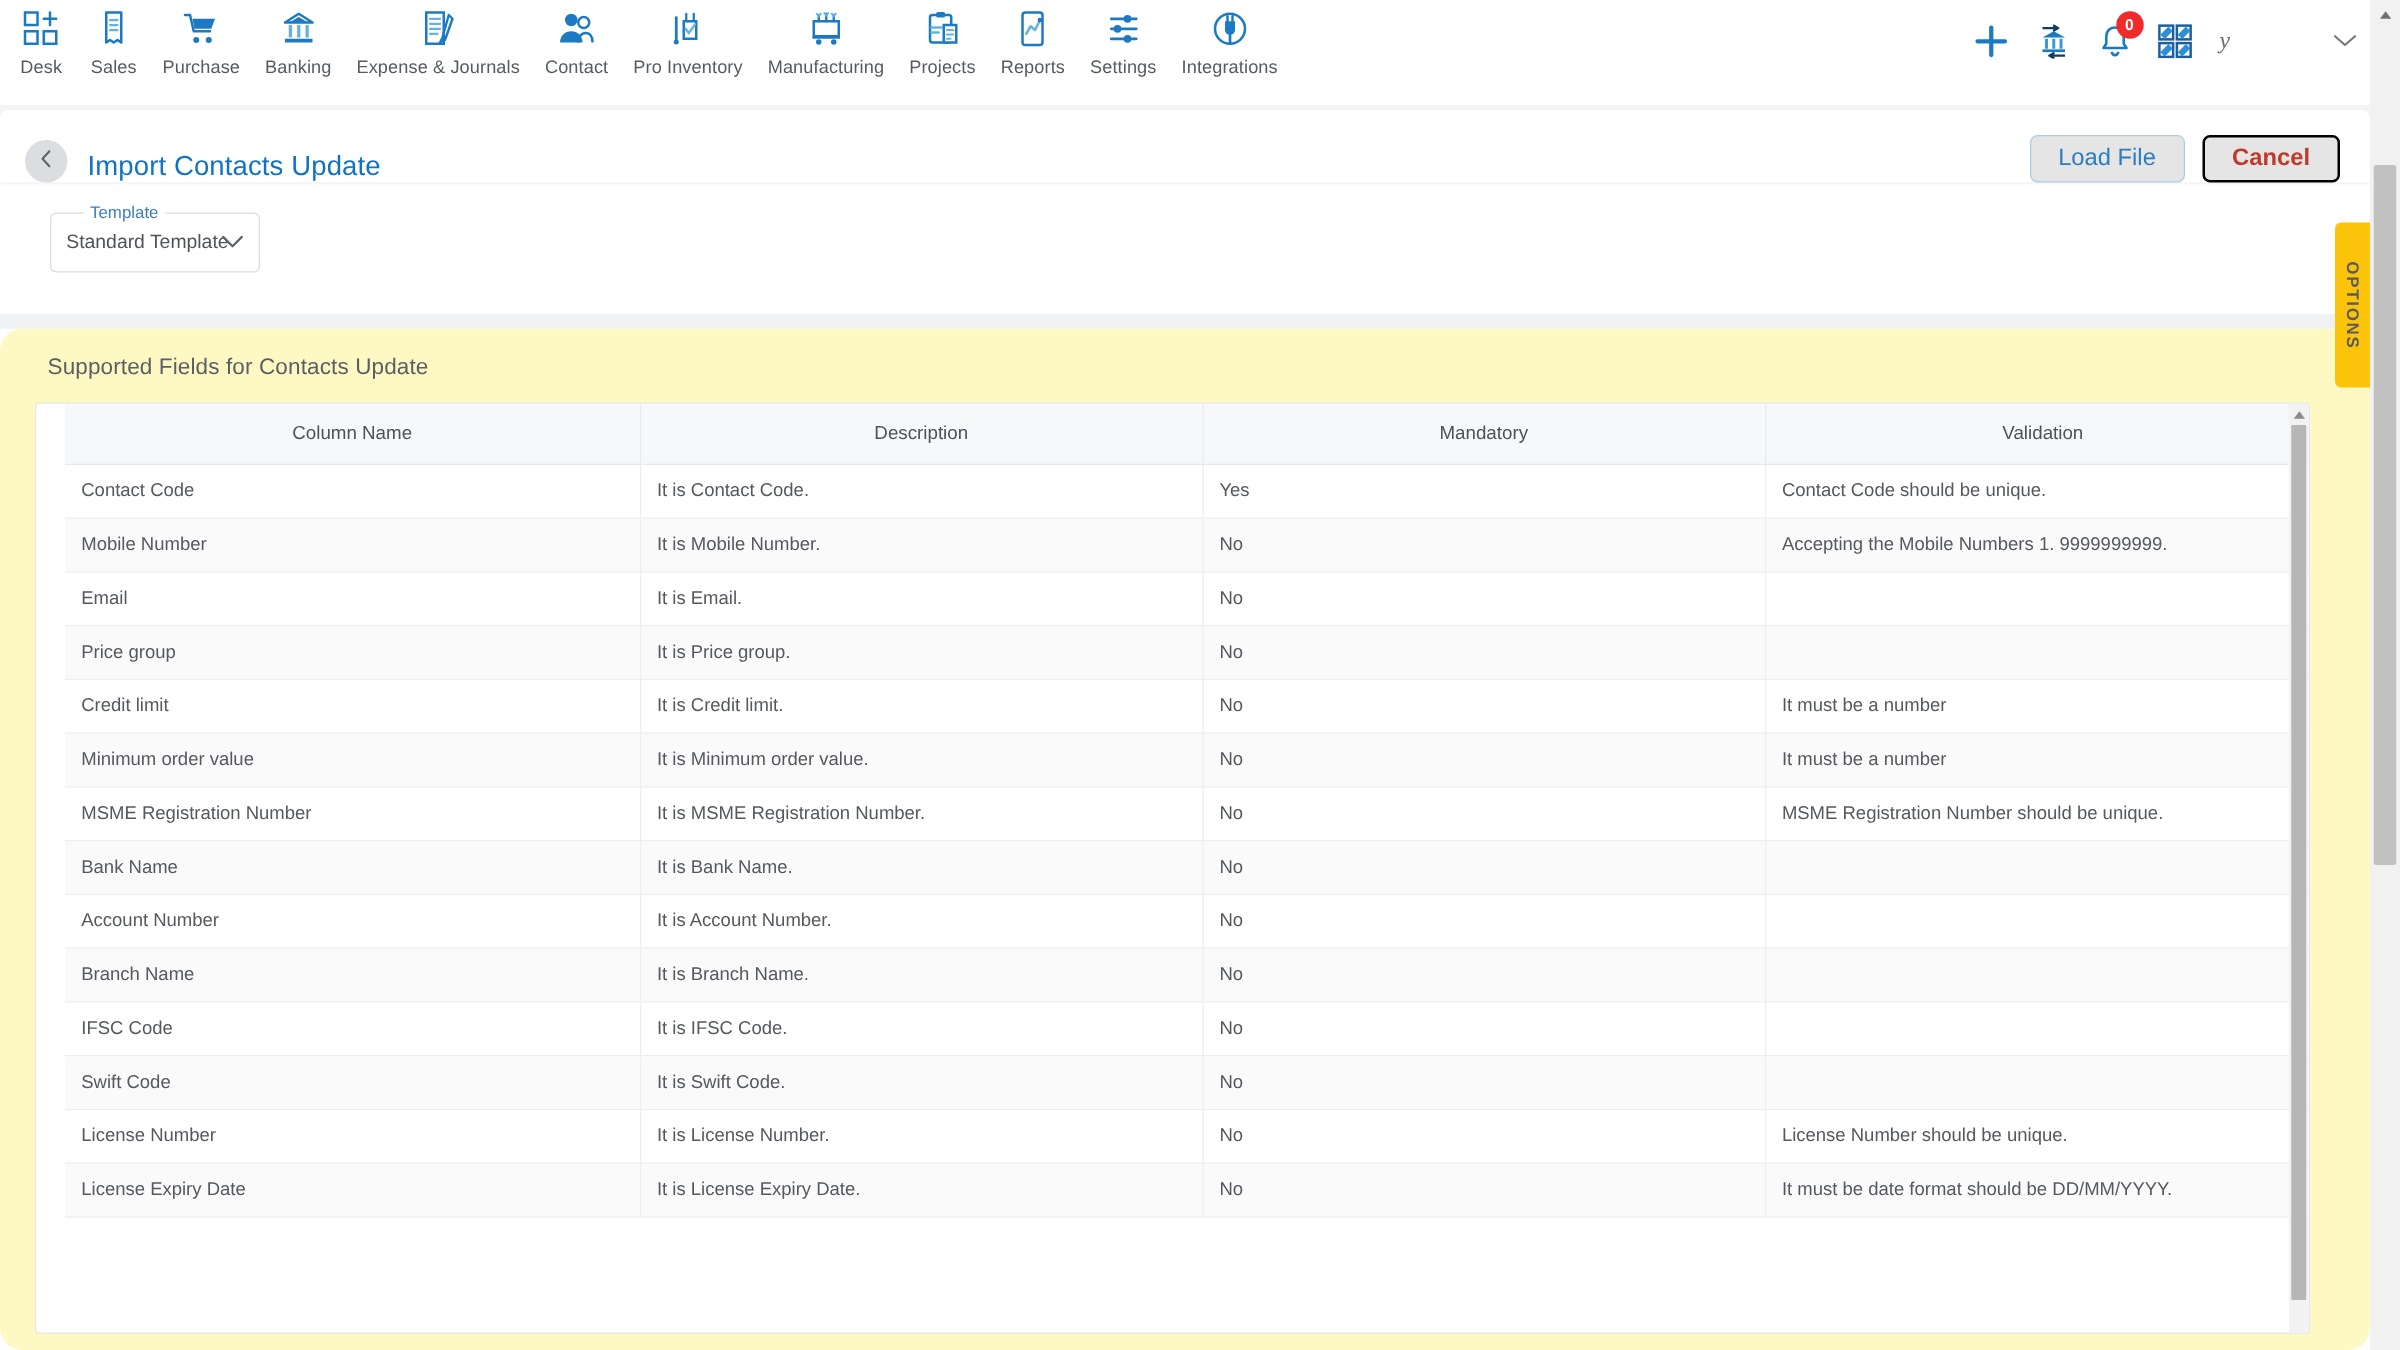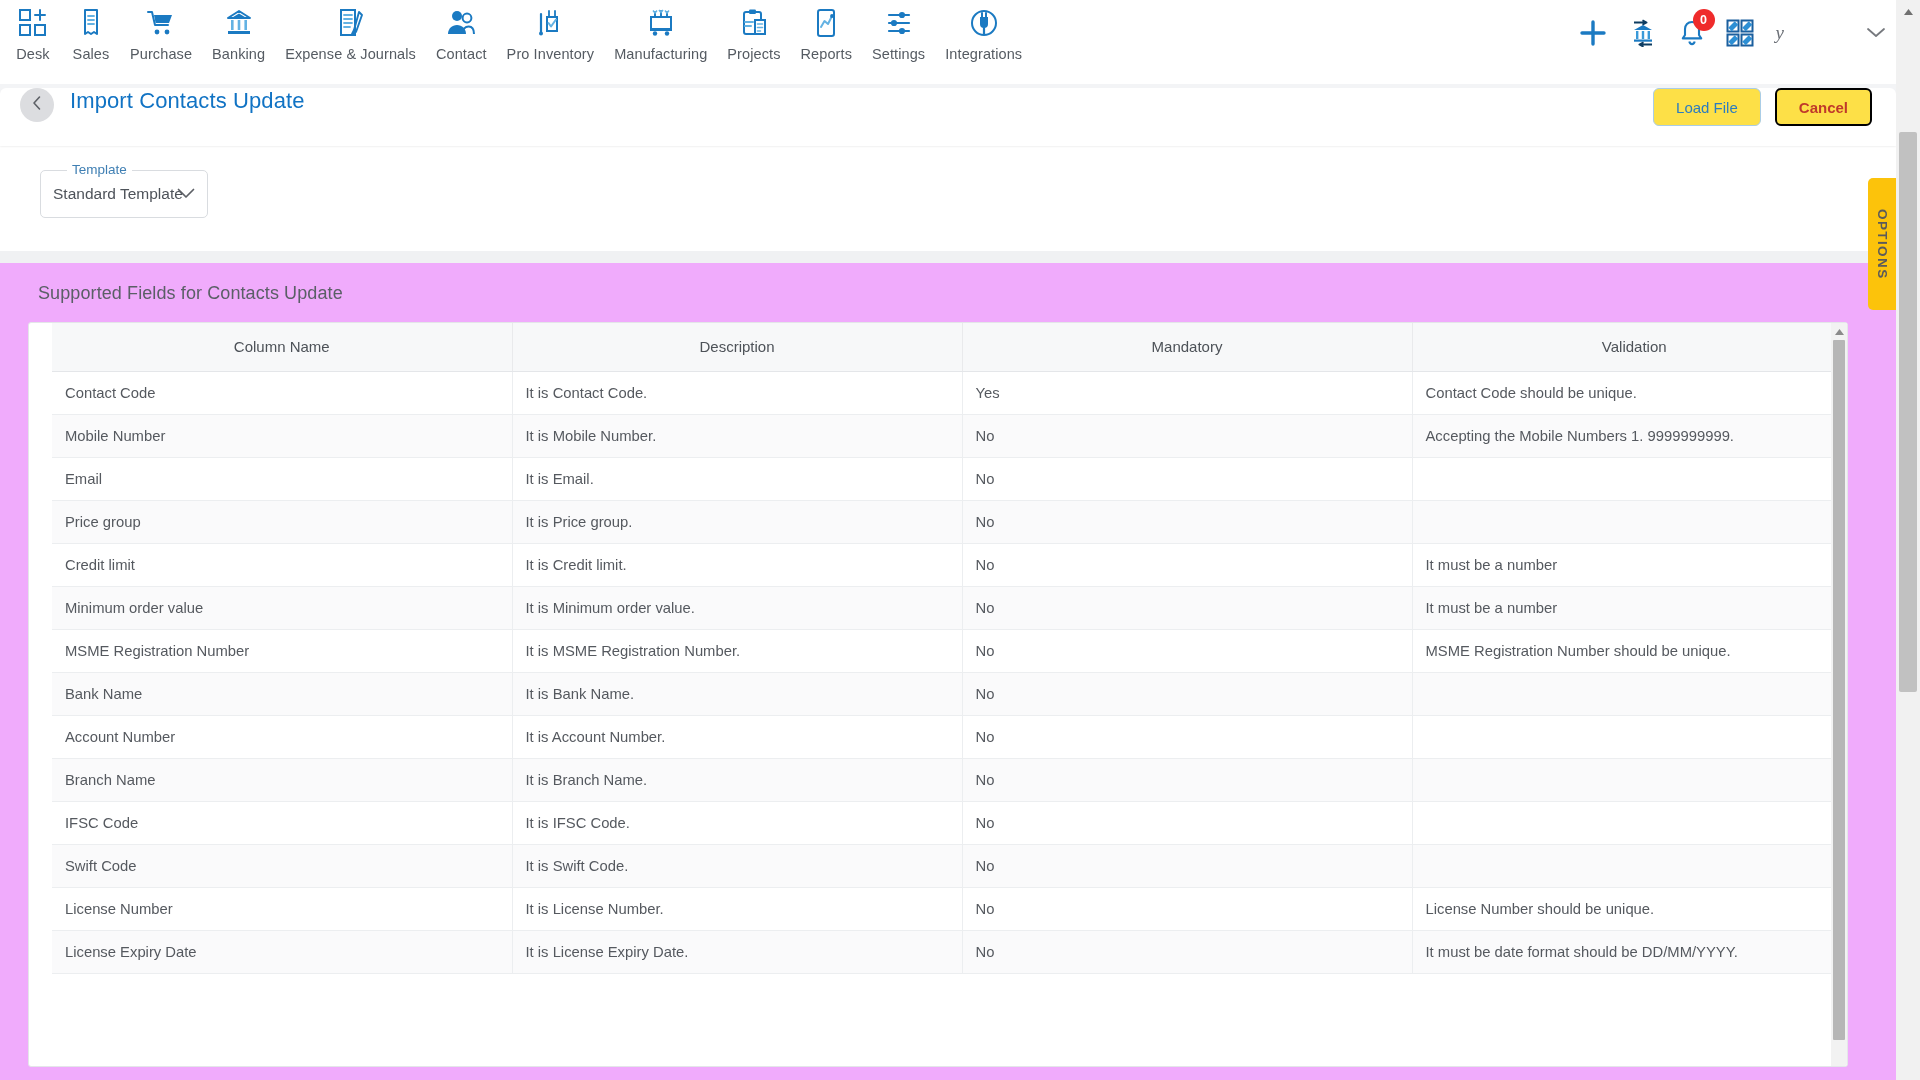--- a/index.html
+++ b/index.html
@@ -49,41 +49,41 @@
     font-family: "Liberation Serif", serif; padding: 0 2px;
   }
   .chev-right { margin-left: 60px; cursor: pointer; }
 
   
   .pagehead {
     position: absolute; top: 88px; left: 0;
     width: 1896px; height: 58px;
     background: #ffffff;
     border-radius: 6px 6px 0 0;
-    display: flex; align-items: flex-start;
+    display: flex; align-items: flex-end;
     box-shadow: 0 1px 2px rgba(0,0,0,.06);
     z-index: 4;
   }
   .back-circle {
     width: 34px; height: 34px; border-radius: 50%;
     background: #dcdde0; margin-left: 20px;
     display: flex; align-items: center; justify-content: center;
     cursor: pointer; flex: none;
   }
   .page-title {
     font-size: 22px; color: #1173c4; margin-left: 16px;
     font-weight: 400; letter-spacing: .1px;
   }
   .head-actions {
     margin-left: auto; margin-right: 24px;
     display: flex; align-items: center; gap: 14px;
   }
   .btn {
     height: 38px; padding: 0 22px; border-radius: 6px;
-    background: #fde047; font-size: 15px; cursor: pointer;
+    background: #e5e5e5; font-size: 19px; cursor: pointer;
     display: flex; align-items: center; justify-content: center;
     font-family: "Liberation Sans", sans-serif;
   }
   .btn-load { border: 1px solid #aacde6; color: #2b7cc0; }
   .btn-cancel { border: 2px solid #000000; color: #c0392b; font-weight: bold; }
 
   
   .content {
     position: absolute; top: 146px; left: 0;
     width: 1896px; height: 934px;
@@ -106,22 +106,23 @@
     font-size: 13.5px; color: #3f7fb3;
   }
   .select-value {
     font-size: 15.5px; color: #4e535a; padding-left: 12px;
   }
   .select-chev { position: absolute; right: 11px; top: 15px; }
 
   .divider-gap { height: 12px; background: #f0f1f3; }
 
   .panel {
-    background: #f0abfc; padding: 20px 0 0 0;
+    background: #fef9c3; padding: 20px 0 0 0;
     height: 817px;
+    border-radius: 18px;
   }
   .panel-title {
     font-size: 18px; color: #5a5f66; font-weight: 400;
     padding-left: 38px; margin-bottom: 18px; letter-spacing: .1px;
   }
 
   
   .table-shell {
     margin-left: 28px; width: 1820px;
     border: 1px solid #e4e6e9;

